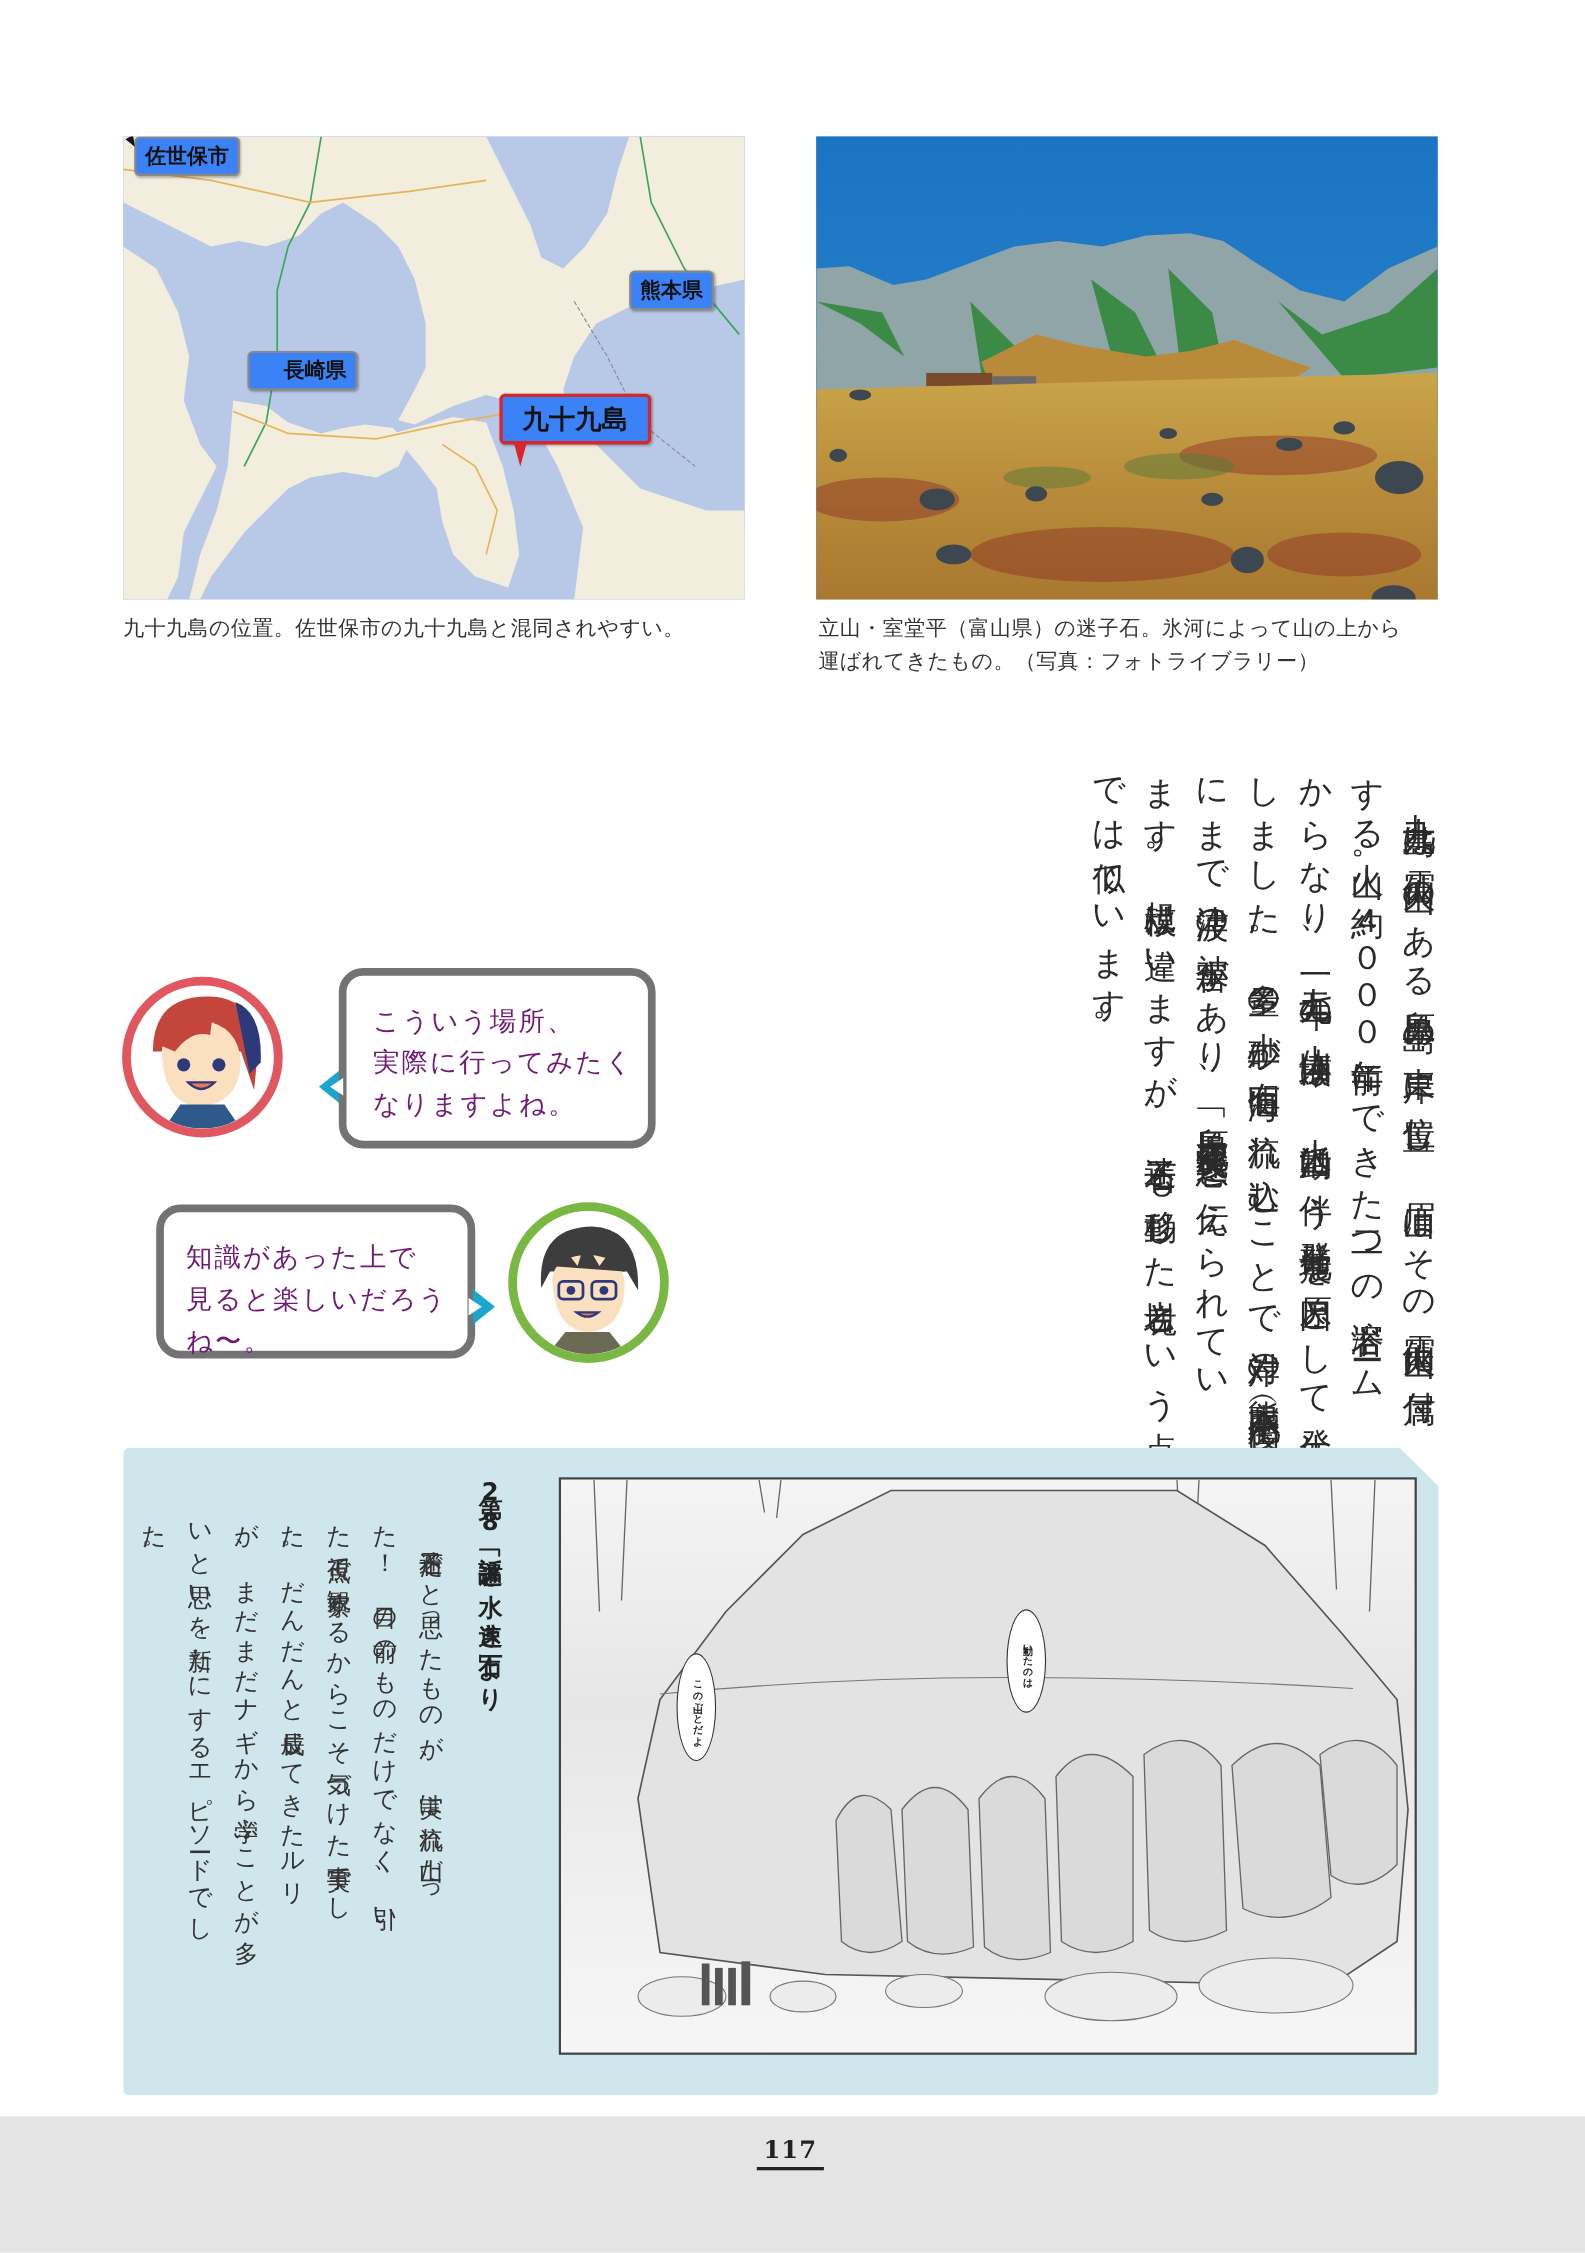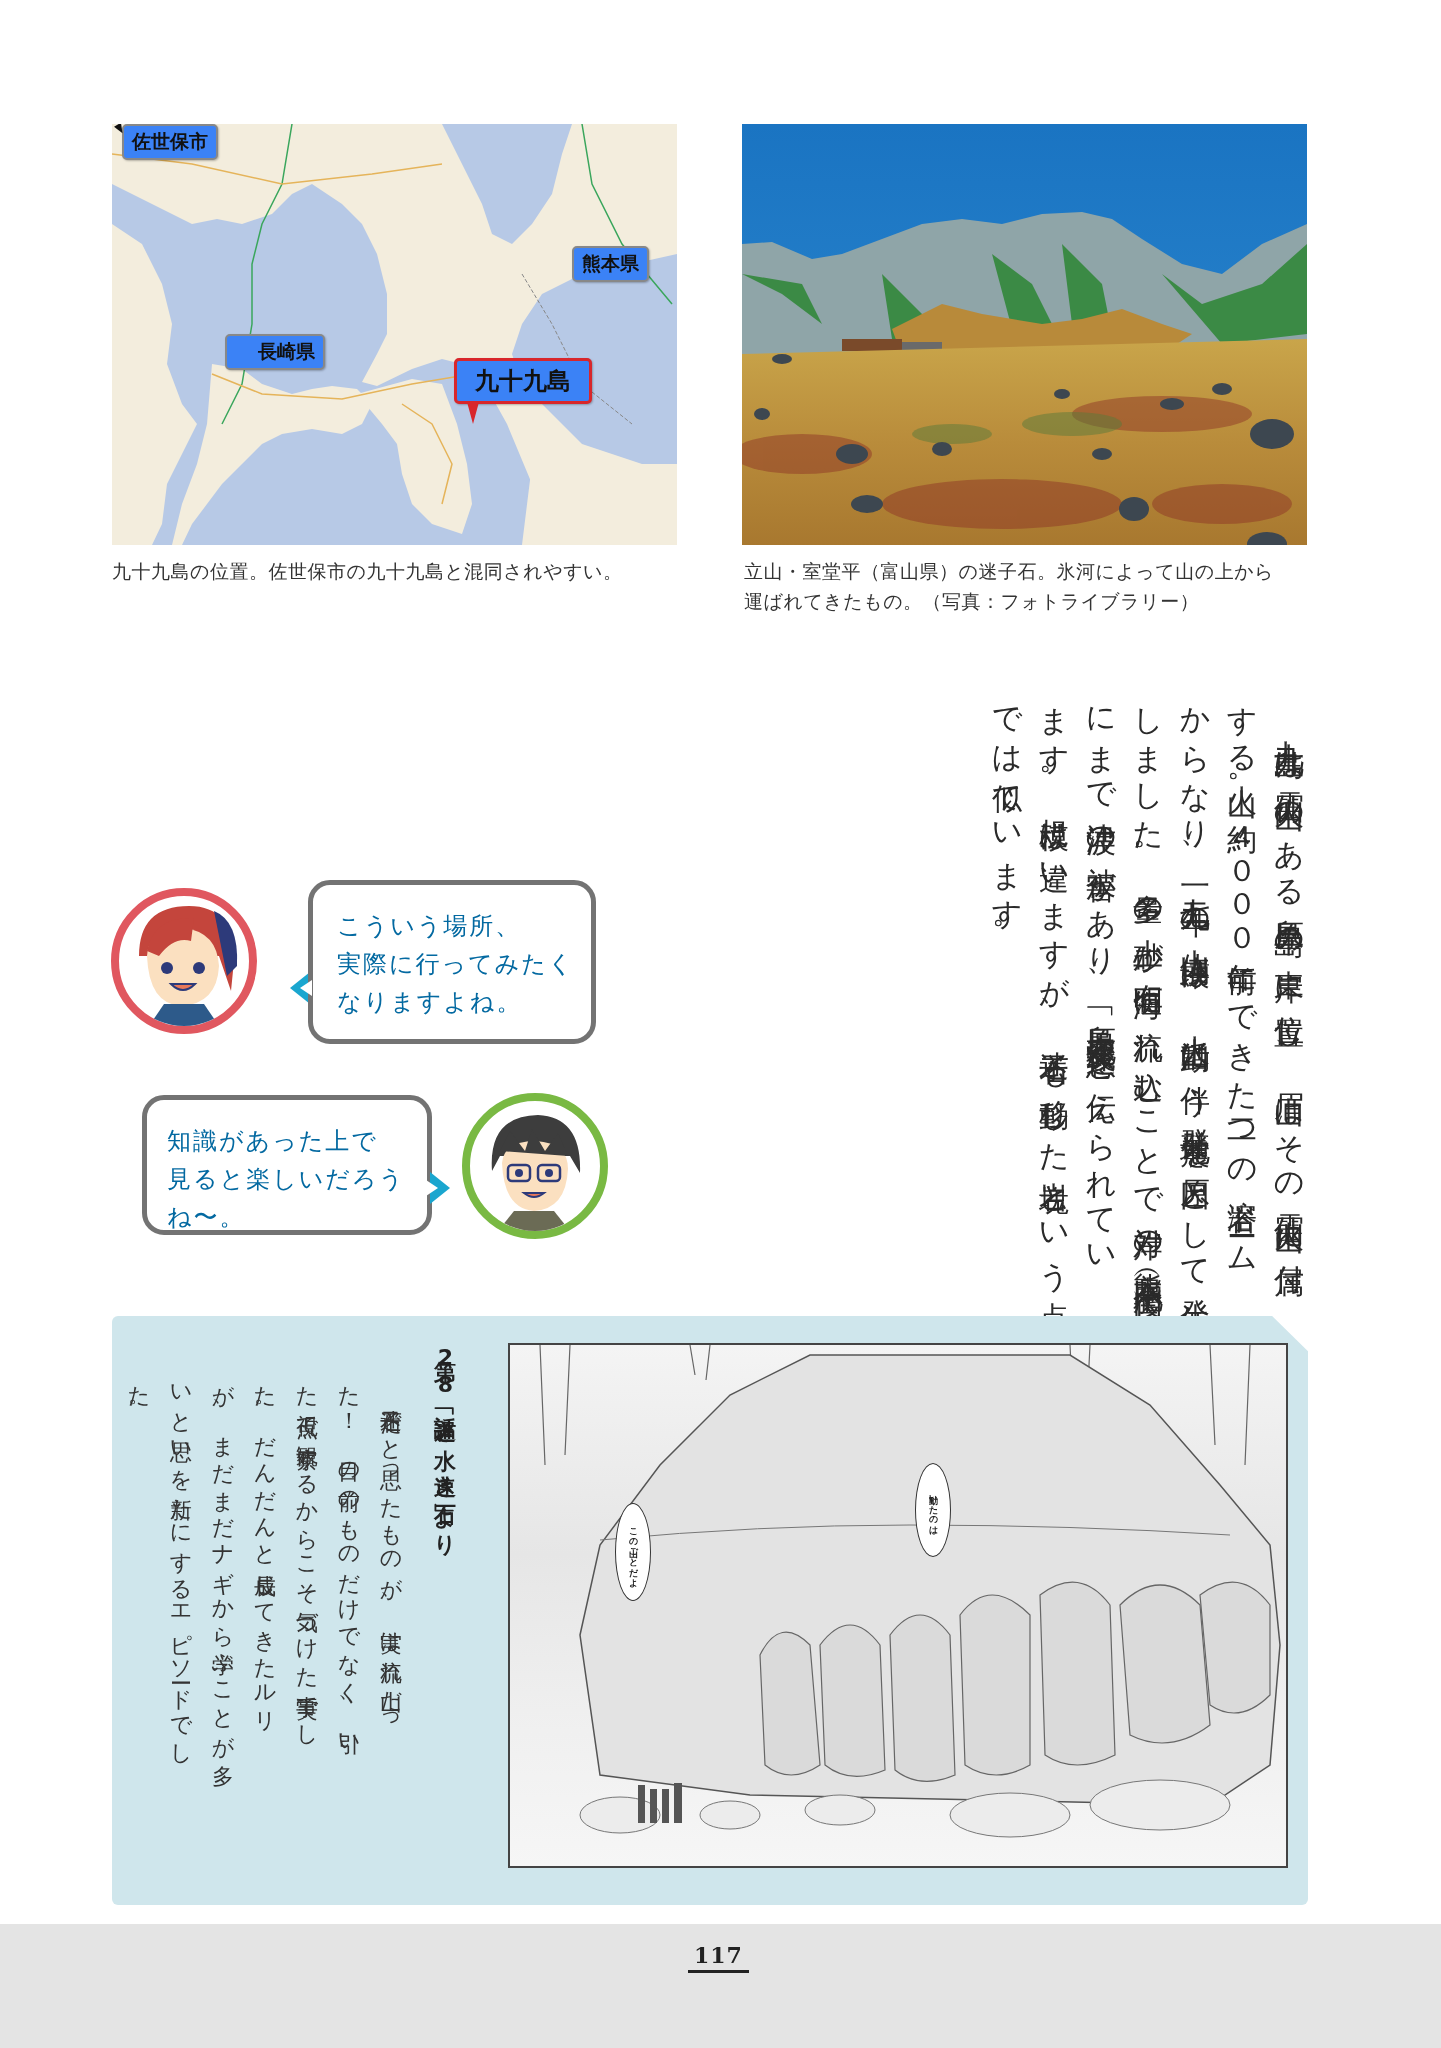--- a/index.html
+++ b/index.html
@@ -52,22 +52,22 @@
   .body-text p { margin: 0; text-indent: 1em; }
 
   
   .avatar {
     position: absolute; width: 146px; height: 146px; border-radius: 50%;
     background: #fff; box-sizing: border-box; overflow: hidden;
   }
   .avatar-girl { left: 111px; top: 888px; border: 8px solid #e0575f; }
   .avatar-boy { left: 462px; top: 1093px; border: 8px solid #79b943; }
   .bubble {
-    position: absolute; border: 5px solid #737373; border-radius: 22px; background: #fff;
-    box-sizing: border-box; font-size: 24px; line-height: 38px; color: #0369a1; letter-spacing: 2px;
+    position: absolute; border: 7px solid #737373; border-radius: 22px; background: #fff;
+    box-sizing: border-box; font-size: 24px; line-height: 38px; color: #701a75; letter-spacing: 2px;
   }
   .bubble-1 { left: 308px; top: 880px; width: 288px; height: 164px; padding: 22px 0 0 24px; }
   .bubble-2 { left: 142px; top: 1095px; width: 290px; height: 140px; padding: 22px 0 0 20px; }
   .tail-left {
     position: absolute; left: 290px; top: 972px; width: 0; height: 0;
     border-top: 16px solid transparent; border-bottom: 16px solid transparent;
     border-right: 20px solid #1aa6cf;
   }
   .tail-left-in {
     position: absolute; left: 300px; top: 980px; width: 0; height: 0;
@@ -137,21 +137,21 @@
 
     <path d="M180,0 L170,60 L150,100 L140,140 L140,200 L130,260 L110,300" stroke="#3aa65c" stroke-width="1.5" fill="none"></path>
     <path d="M470,0 L480,60 L510,120 L560,180" stroke="#3aa65c" stroke-width="1.5" fill="none"></path>
     <path d="M0,30 L80,40 L170,60 L260,50 L330,40" stroke="#e5b45a" stroke-width="1.5" fill="none"></path>
     <path d="M100,250 L150,270 L230,275 L300,260 L360,250 L420,260" stroke="#e5b45a" stroke-width="1.5" fill="none"></path>
     <path d="M290,280 L320,300 L340,340 L330,380" stroke="#e5b45a" stroke-width="1.5" fill="none"></path>
     <path d="M410,150 L440,200 L470,260 L520,300" stroke="#888" stroke-width="1" fill="none" stroke-dasharray="4 2"></path>
   </svg>
   <div class="map-label" style="left:10px; top:0px;">佐世保市</div>
   <div class="map-label" style="left:460px; top:122px;">熊本県</div>
-  <div class="map-label" style="left:113px; top:210px;padding-left:31px;">長崎県</div>
+  <div class="map-label" style="left:113px; top:195px;padding-left:31px;">長崎県</div>
   <div class="map-label red" style="left:310px; top:234px;">九十九島</div>
   <div class="pin-tail" style="left:355px; top:278px;"></div>
   <div style="position:absolute; left:4px; top:0; width:0; height:0; border-left:4px solid transparent; border-right:4px solid transparent; border-top:10px solid #111; transform:rotate(-30deg);"></div>
 </div>
 
 <div class="caption cap-left">
   <div>九十九島の位置。佐世保市の九十九島と混同されやすい。</div>
 </div>
 
 <div class="figure photo">

